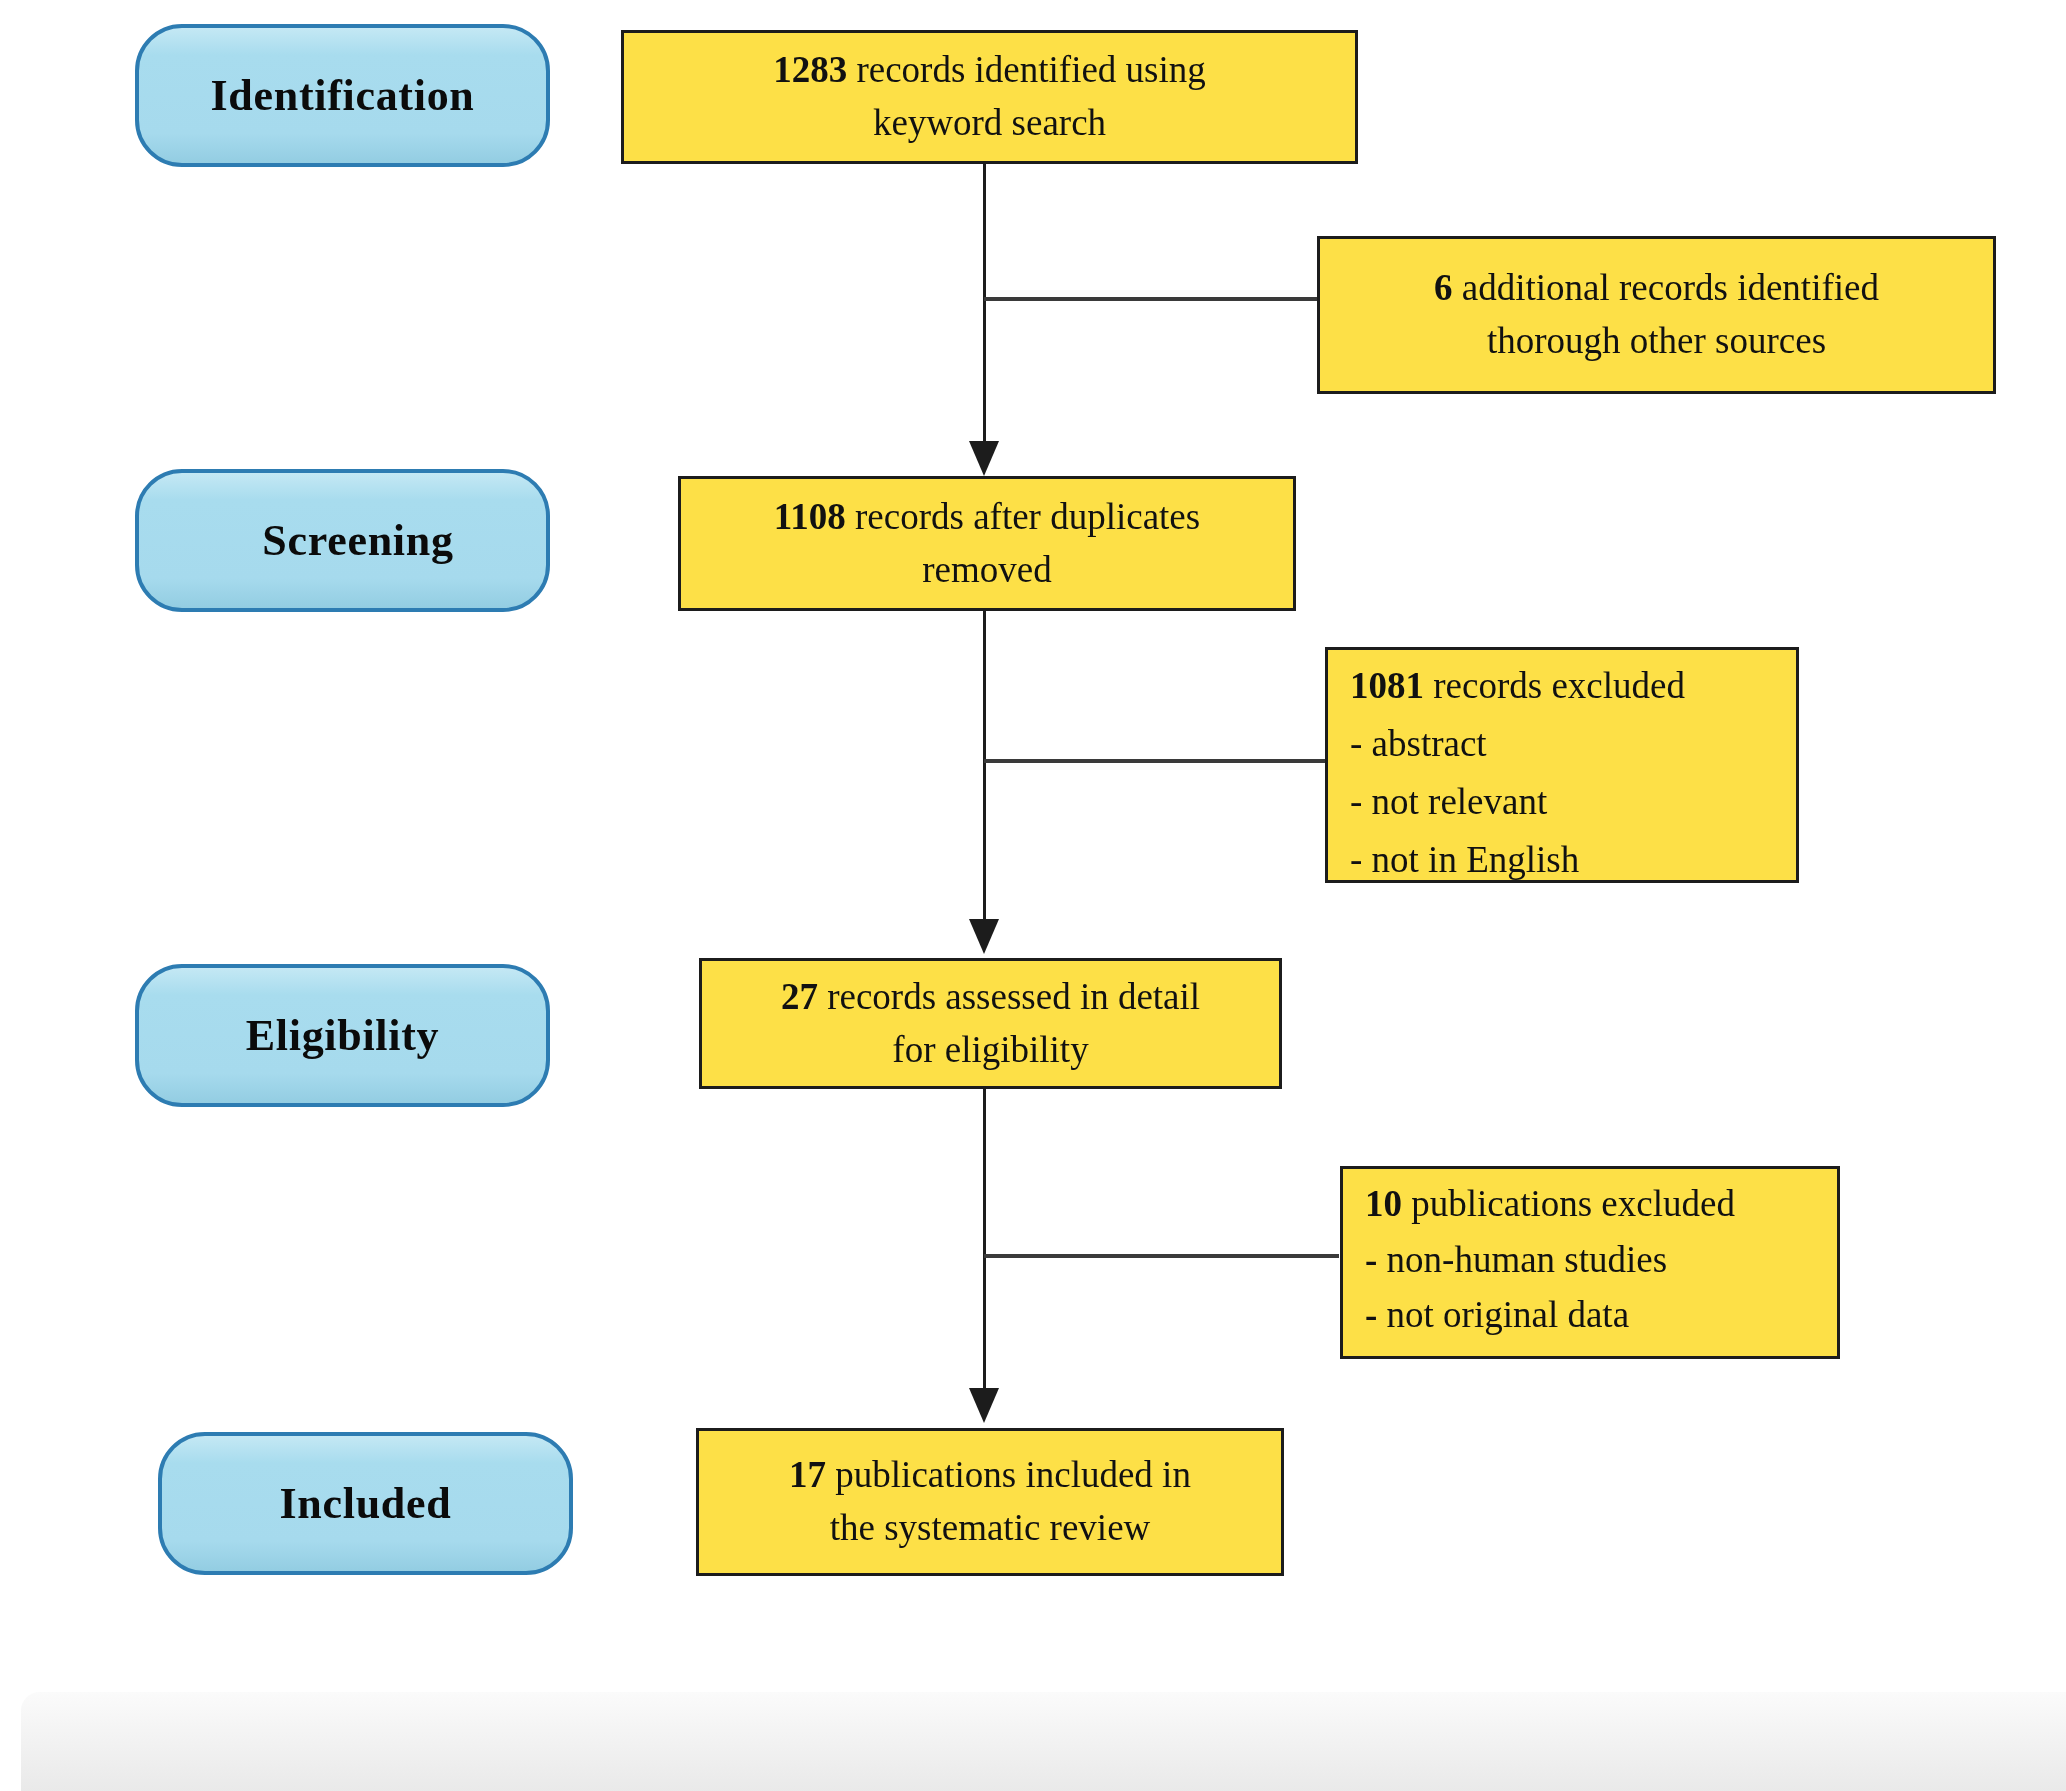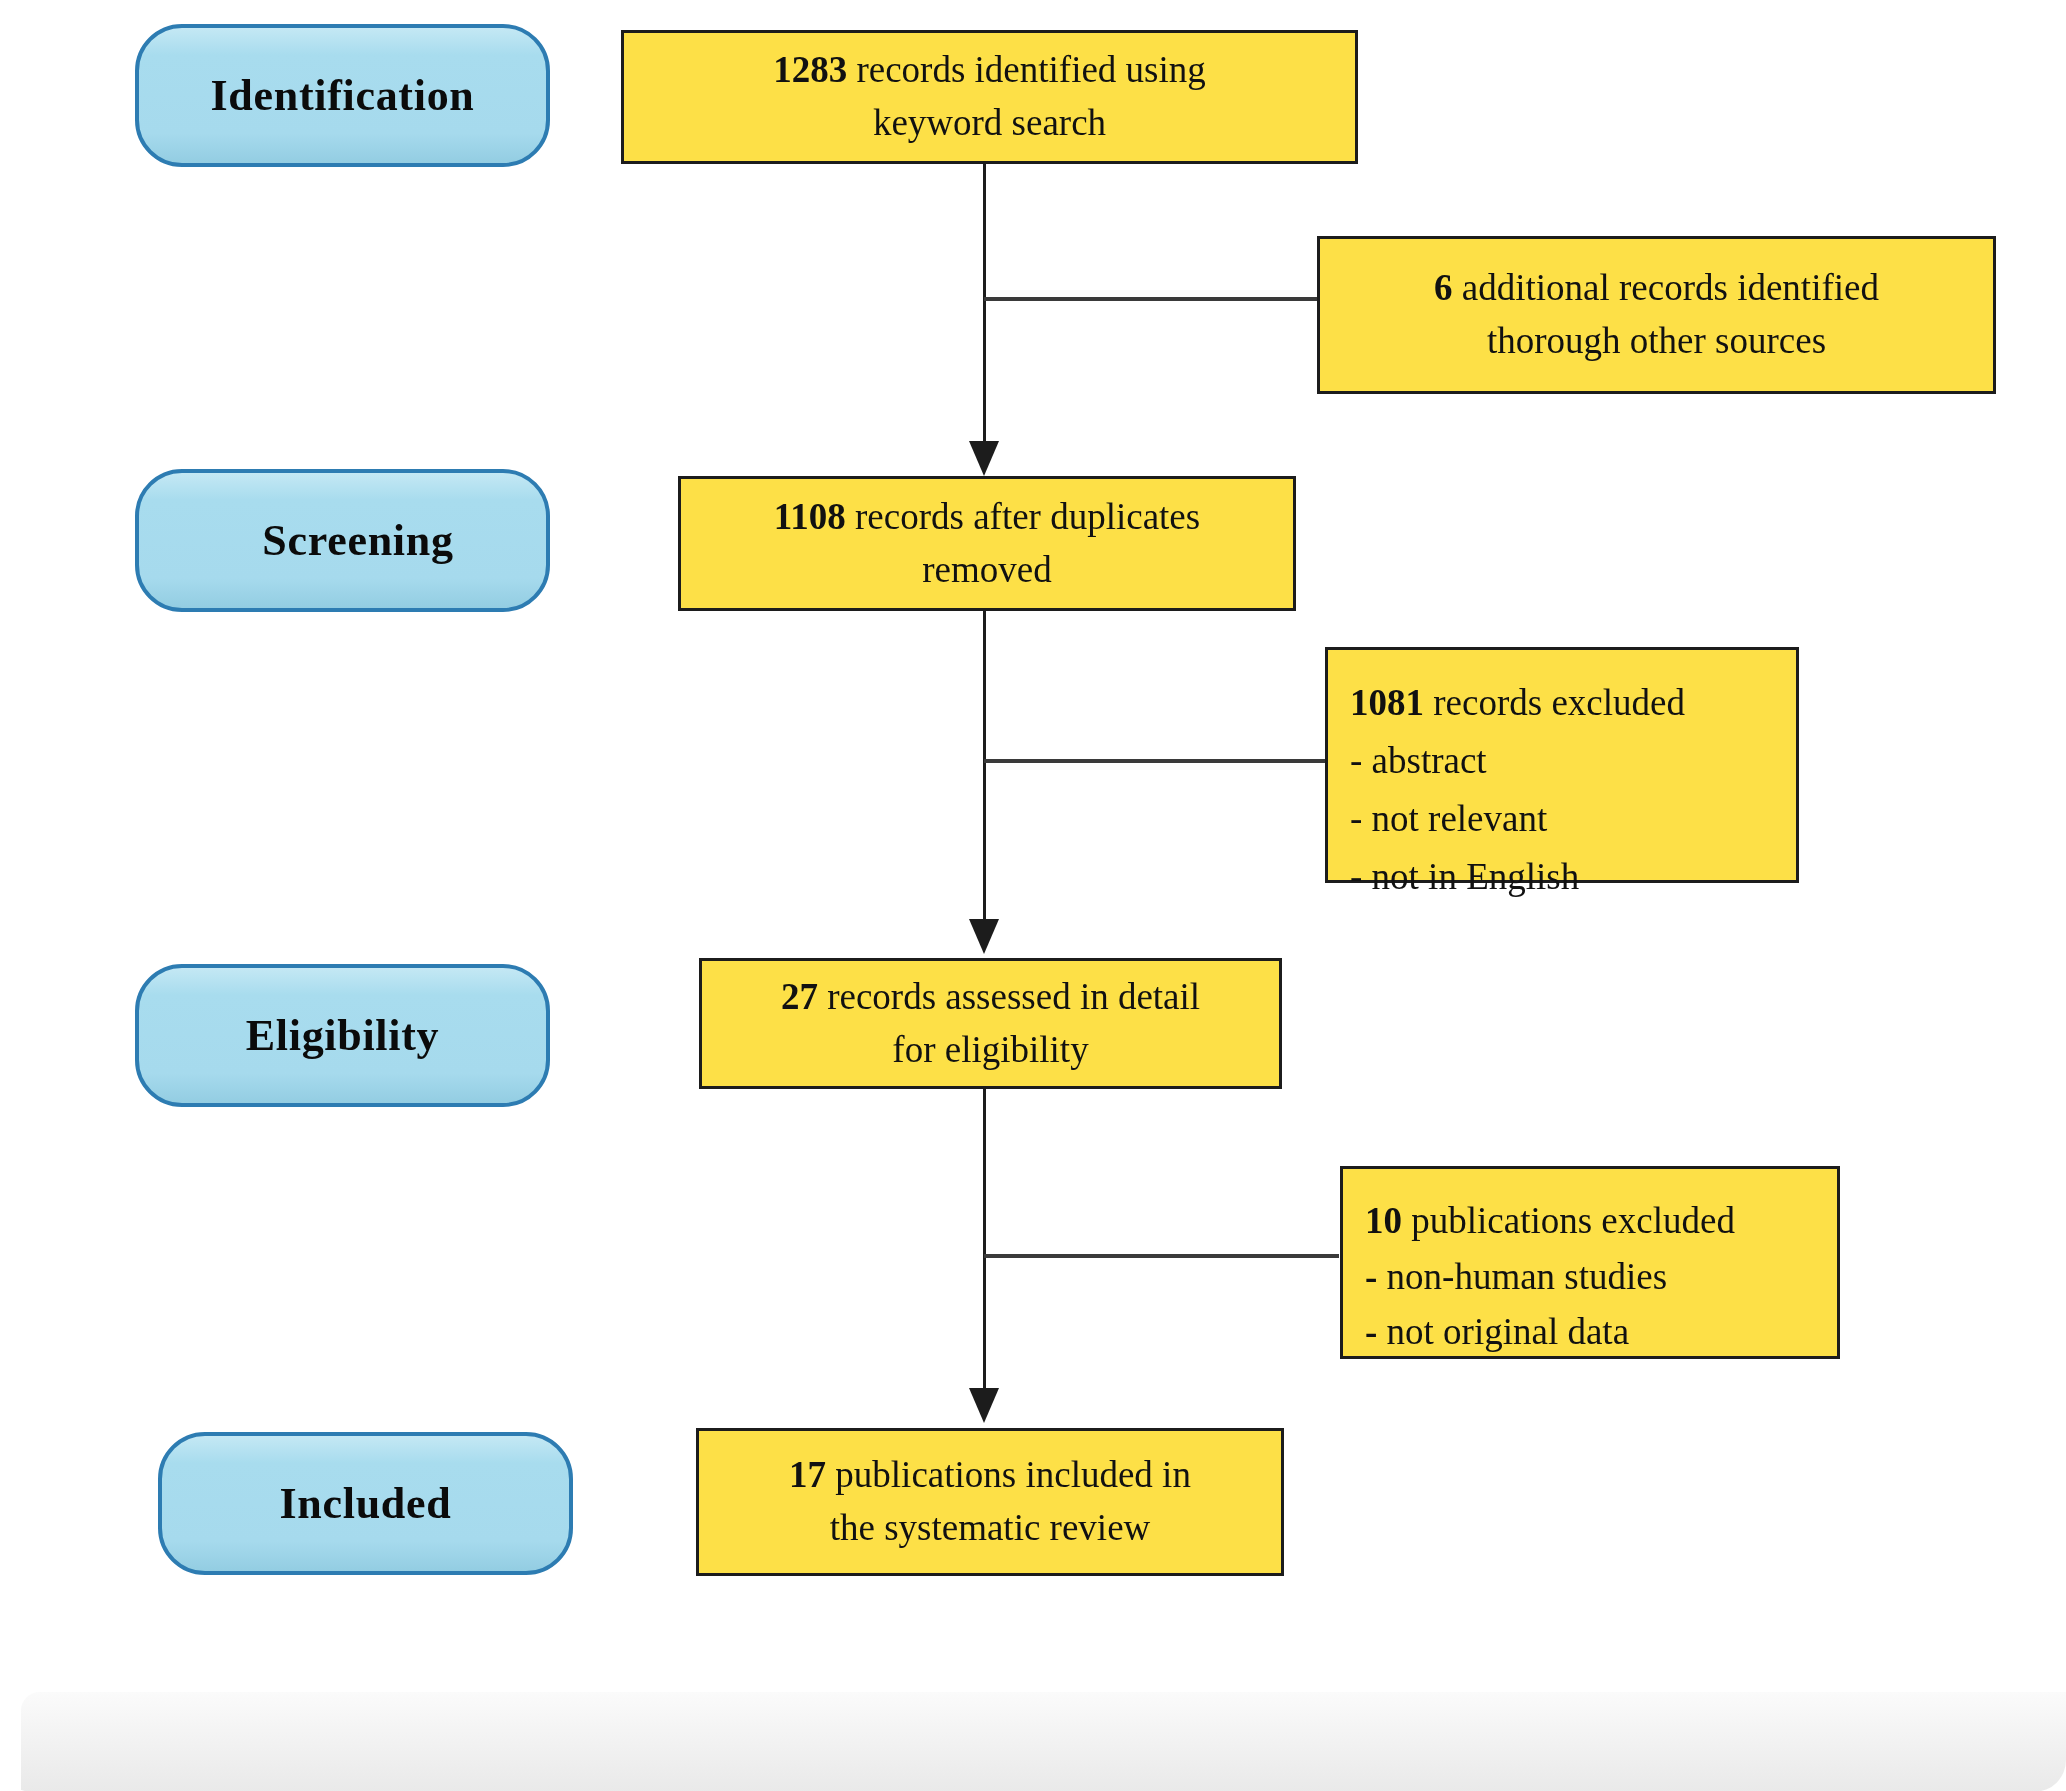--- a/index.html
+++ b/index.html
@@ -4,21 +4,20 @@
 <style>
   html, body { margin: 0; padding: 0; background: #ffffff; }
   .canvas {
     position: relative;
     width: 2066px;
     height: 1792px;
     background: #ffffff;
     font-family: "Liberation Serif", "DejaVu Serif", serif;
     color: #111111;
     overflow: hidden;
-    border-radius: 32px;
   }
 
   
   .pill {
     position: absolute;
     width: 415px;
     height: 143px;
     border: 4.6px solid #2d7cb2;
     border-radius: 47px;
     background: linear-gradient(180deg, #c4e8f4 0%, #a8dcee 20%, #a6daed 78%, #93cde2 100%);
@@ -48,21 +47,21 @@
     text-align: center;
   }
   .fbox .inner { width: 100%; }
   .fbox b { font-weight: bold; }
 
   .fbox.left-align {
     justify-content: flex-start;
     text-align: left;
     align-items: flex-start;
   }
-  .fbox.left-align .inner { padding: 24px 13px 13px 22px; }
+  .fbox.left-align .inner { padding: 7px 13px 13px 22px; }
   .fbox.left-align .item { display: block; }
 
   
   .dash-bold .item::first-letter { font-weight: bold; }
 
   
   .vline {
     position: absolute;
     width: 3.3px;
     background: #1c1c1c;

